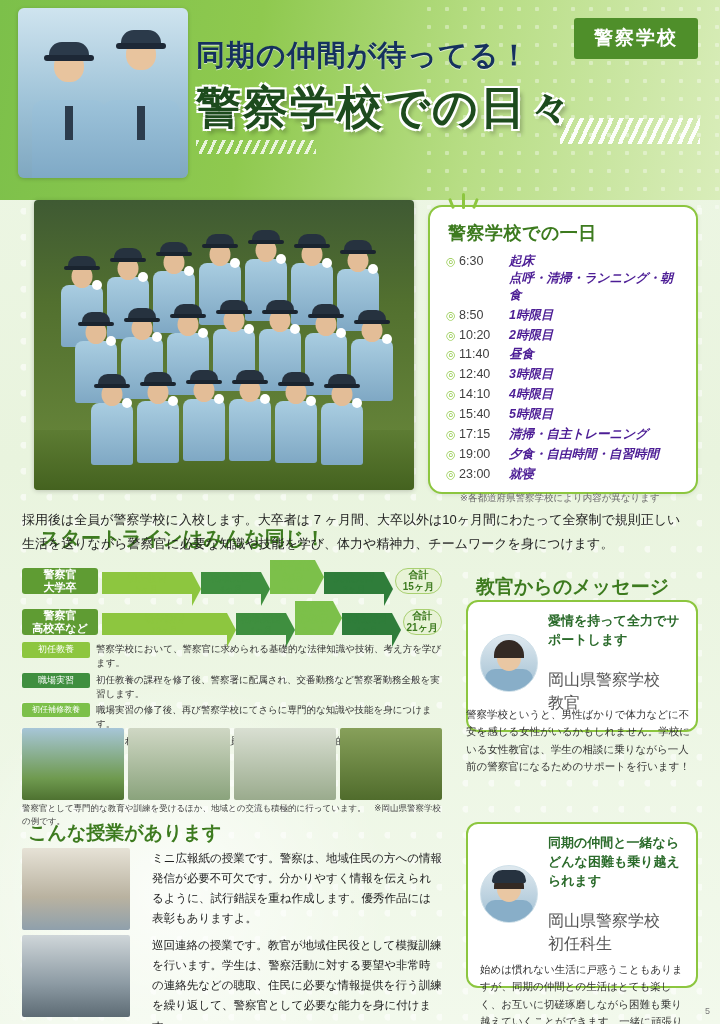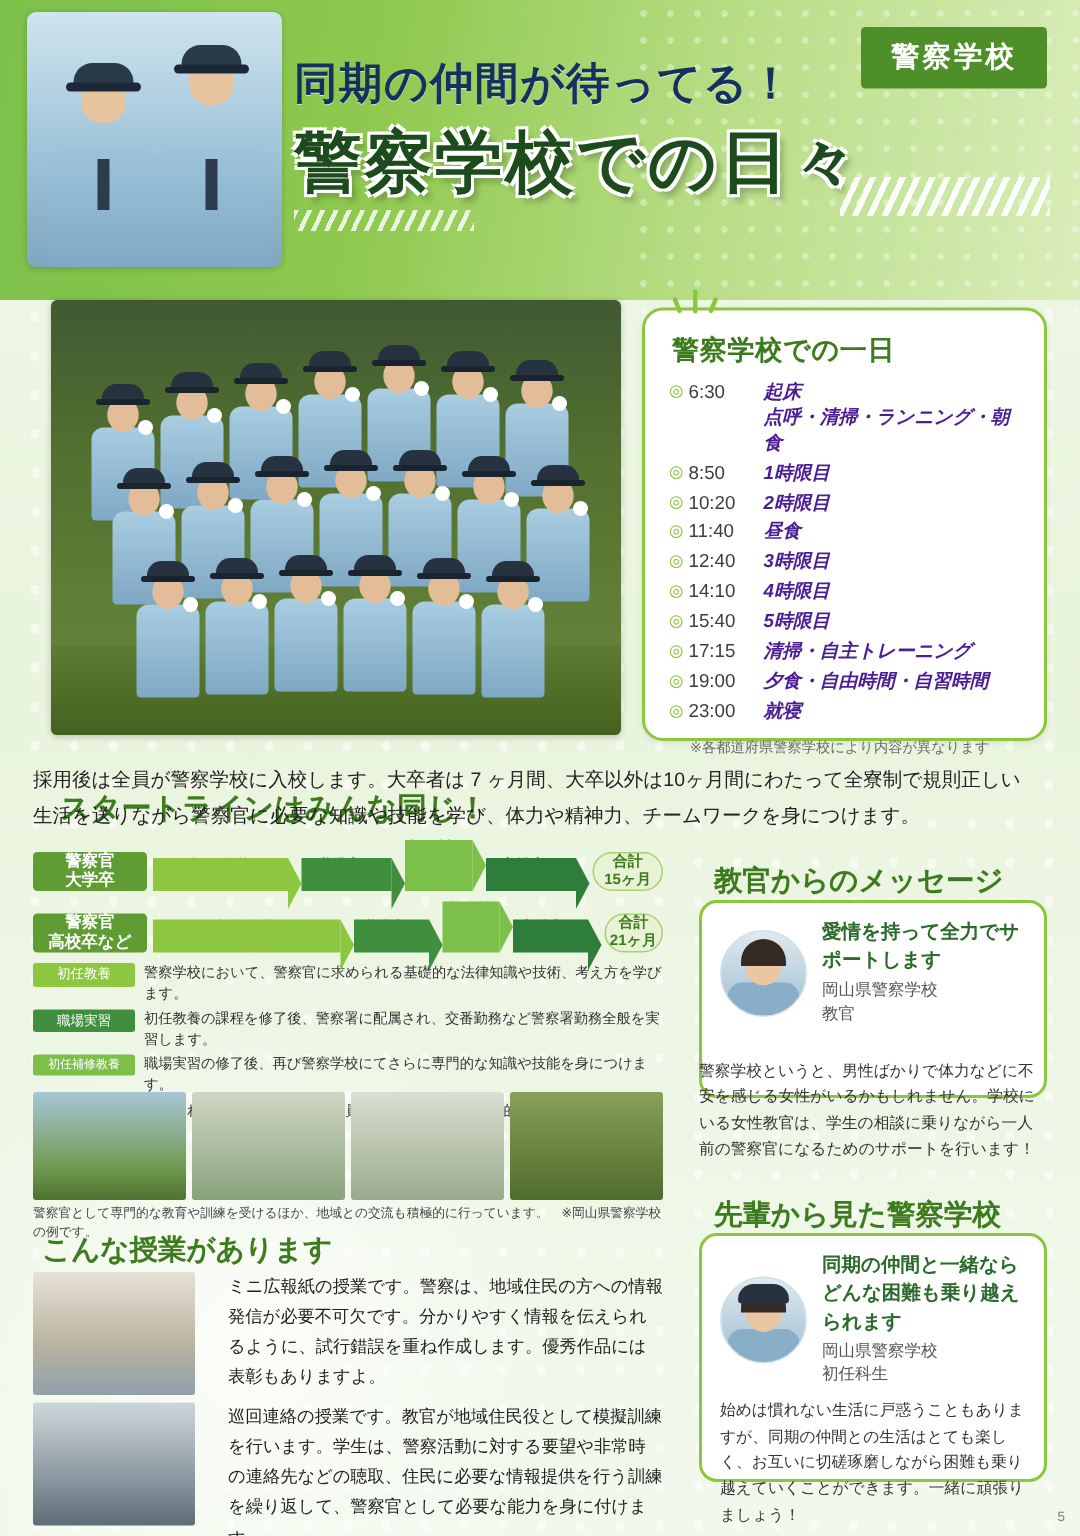--- a/index.html
+++ b/index.html
@@ -143,21 +143,21 @@
   .avatar{
     width:56px;height:56px;border-radius:50%;overflow:hidden;position:relative;flex:none;
     background:linear-gradient(180deg,#dfe9ef 0%,#9fbed2 100%);border:1px solid #cfe0e9;
   }
   .avatar .a-head{position:absolute;left:50%;transform:translateX(-50%);top:10px;width:24px;height:26px;border-radius:50%;background:#e9c7a3;}
   .avatar .a-hair{position:absolute;left:50%;transform:translateX(-50%);top:5px;width:30px;height:18px;border-radius:15px 15px 0 0;background:#342a24;}
   .avatar .a-body{position:absolute;left:50%;transform:translateX(-50%);bottom:0;width:48px;height:22px;border-radius:10px 10px 0 0;background:#88aec8;}
   .avatar.male .a-cap{position:absolute;left:50%;transform:translateX(-50%);top:4px;width:34px;height:13px;border-radius:12px 12px 3px 3px;background:#26323f;z-index:2;}
   .card-top{display:flex;gap:10px;padding:10px 10px 0 12px;align-items:center;}
   .card-ttl{font-size:13px;font-weight:bold;color:#2b6b2b;line-height:1.45;}
-  .card-aff{font-size:11px;color:#555;line-height:1.45;margin-top:4px;font-family:Liberation Mono, monospace;}
+  .card-aff{font-size:16px;color:#555;line-height:1.45;margin-top:18px;}
   .card-body{font-size:10.5px;line-height:1.65;color:#333;padding:8px 12px 0 12px;}
   
   .strip{position:absolute;left:22px;top:728px;width:420px;height:72px;display:flex;gap:4px;}
   .strip .ph{flex:1;border-radius:2px;position:relative;overflow:hidden;}
   .ph1{background:linear-gradient(180deg,#a7c6d8 0%,#6f9a4f 70%,#4e7231 100%);}
   .ph2{background:linear-gradient(180deg,#cfd7c4 0%,#8aa37c 100%);}
   .ph3{background:linear-gradient(180deg,#d9dfd2 0%,#9aab8d 100%);}
   .ph4{background:linear-gradient(180deg,#87a05a 0%,#506c2c 100%);}
   .strip-cap{position:absolute;left:22px;top:802px;width:420px;font-size:8.5px;color:#444;line-height:1.5;}
   
@@ -504,23 +504,20 @@
         <div class="card-ttl">愛情を持って全力でサポートします</div>
         <div class="card-aff">
           <div>岡山県警察学校</div>
           <div>教官</div>
         </div>
       </div>
     </div>
   </div>
   <div style="position:absolute;left:466px;top:706px;width:224px;font-size:10.5px;line-height:1.65;color:#333;">警察学校というと、男性ばかりで体力などに不安を感じる女性がいるかもしれません。学校にいる女性教官は、学生の相談に乗りながら一人前の警察官になるためのサポートを行います！</div>
 
-  <div class="h-sen">
-    <span class="ribbon">先輩から見た警察学校</span>
-  </div>
   <div class="card card-sen" style="top:822px;height:162px">
     <div class="card-top">
       <div class="avatar male">
         <div class="a-body"></div>
           <div class="a-head"></div>
           <div class="a-hair"></div>
           <div class="a-cap"></div>
       </div>
       <div>
         <div class="card-ttl">同期の仲間と一緒ならどんな困難も乗り越えられます</div>

